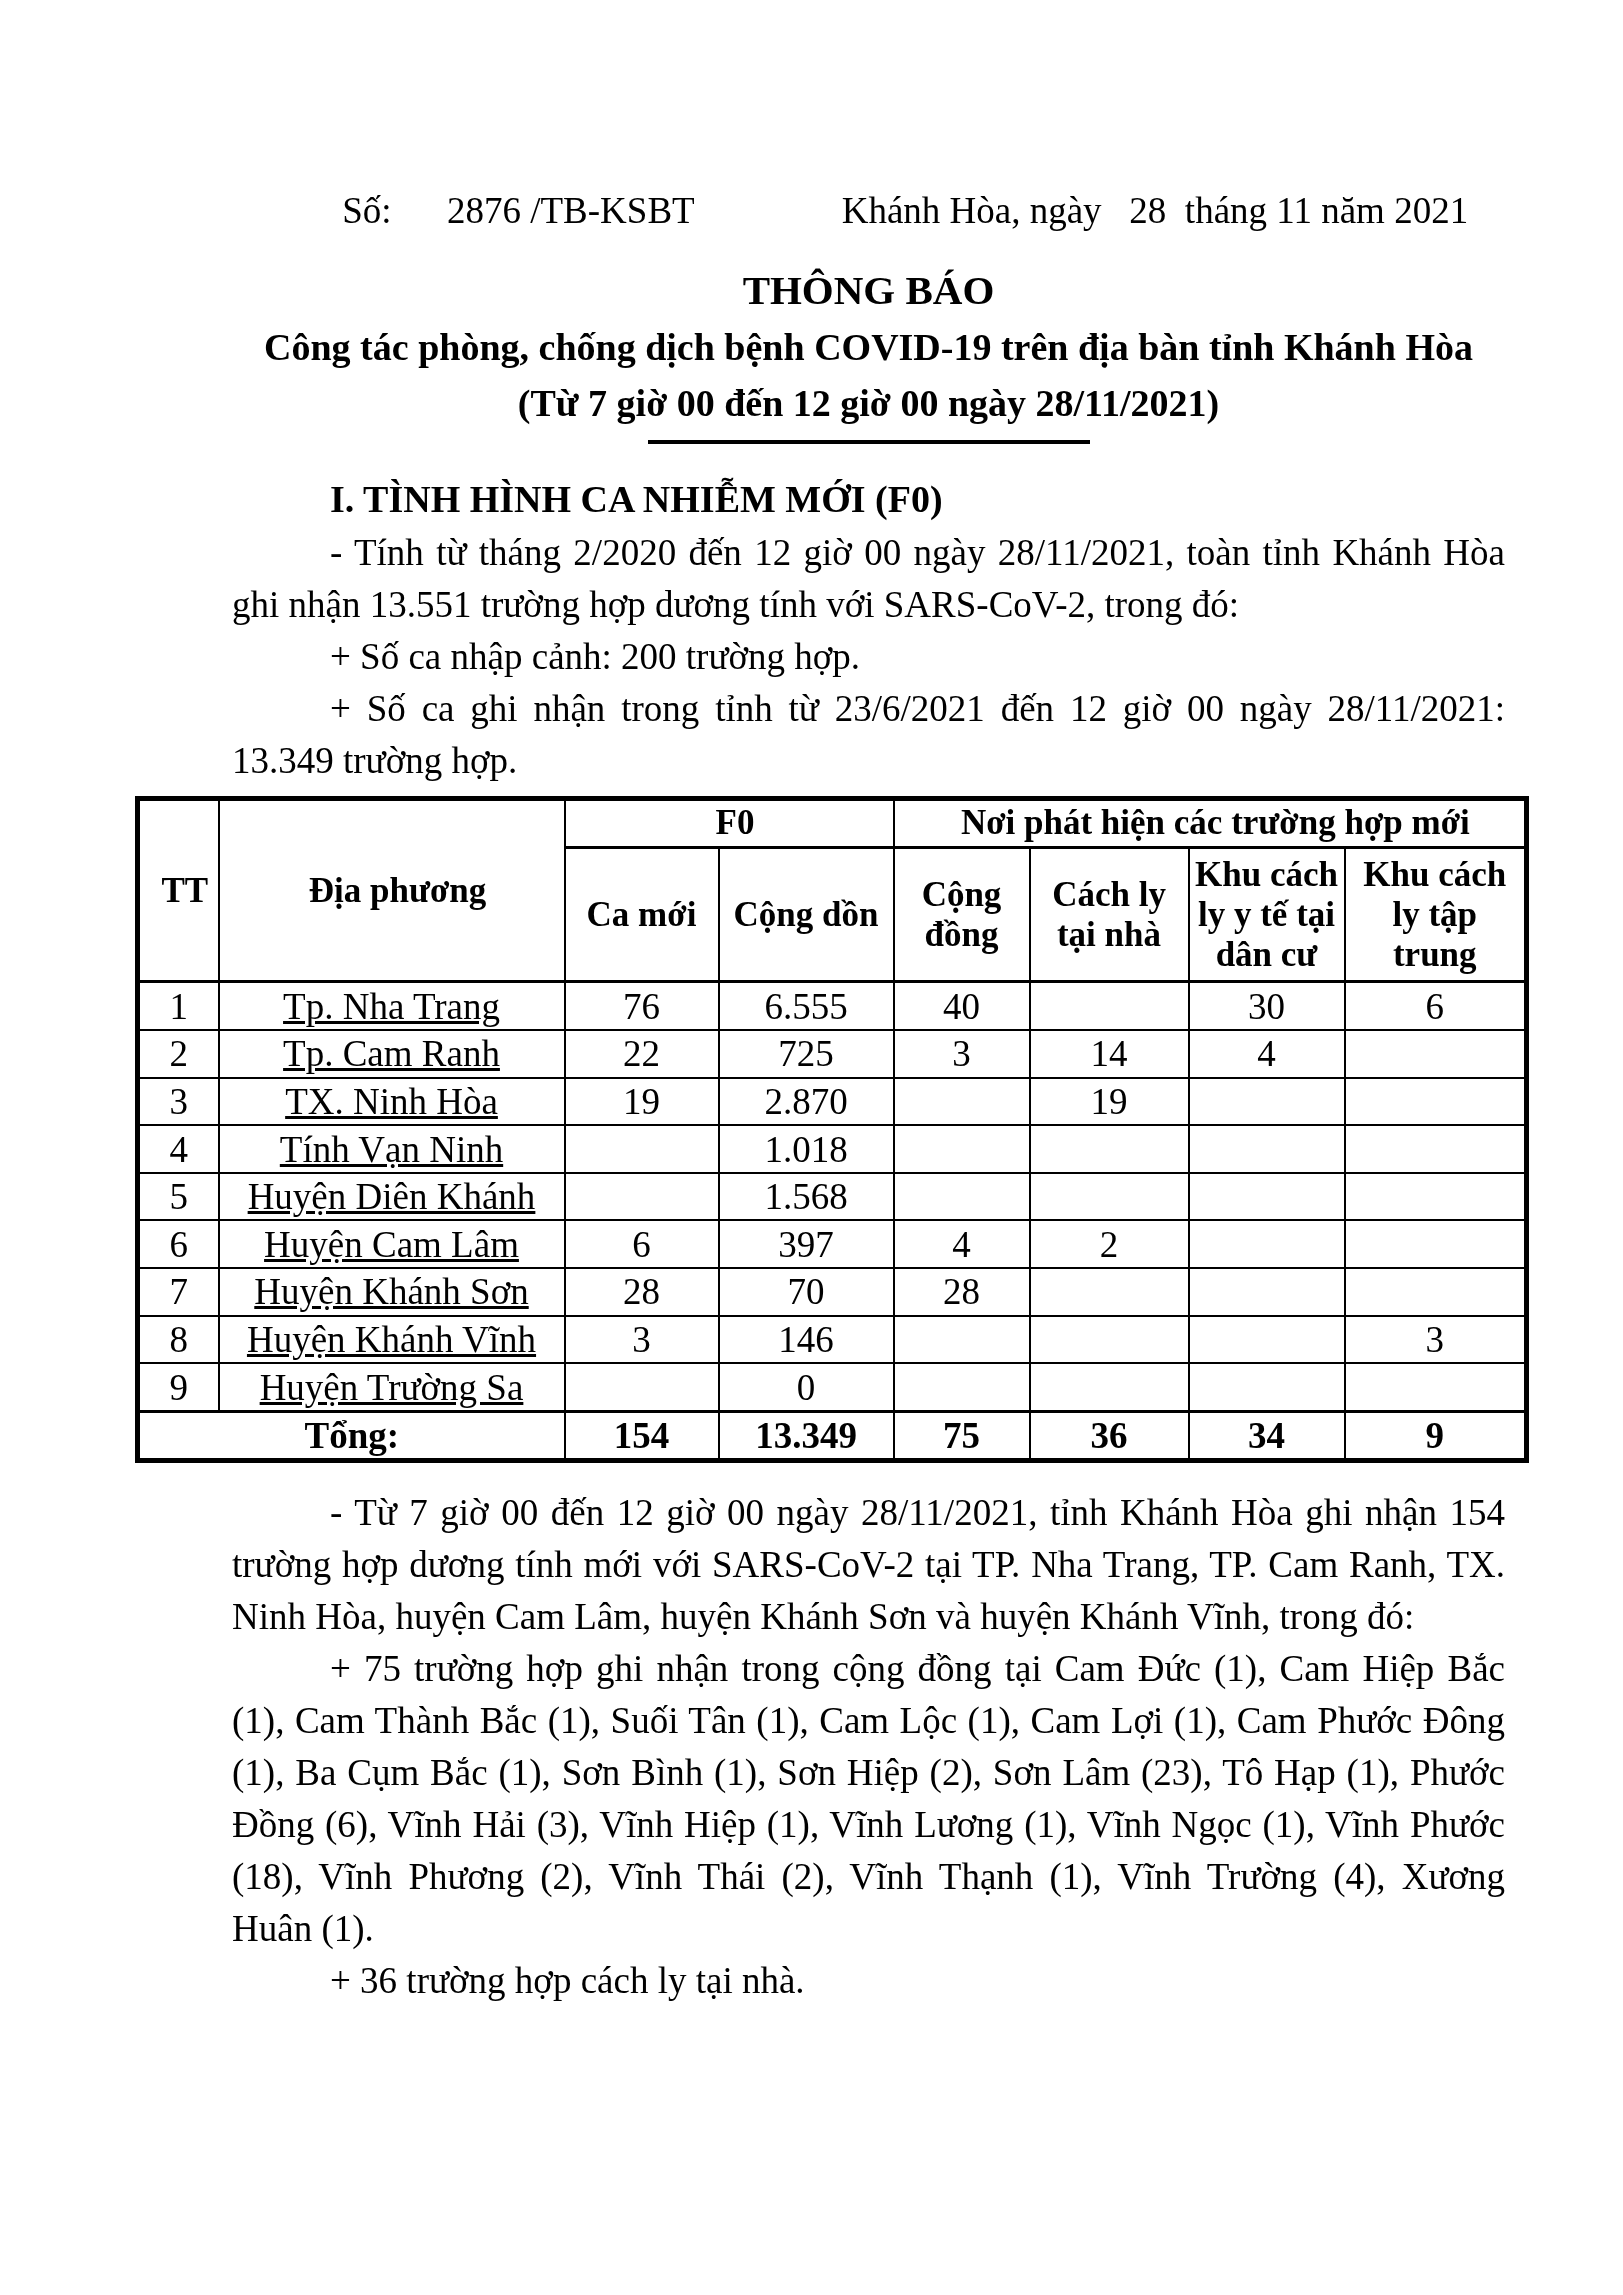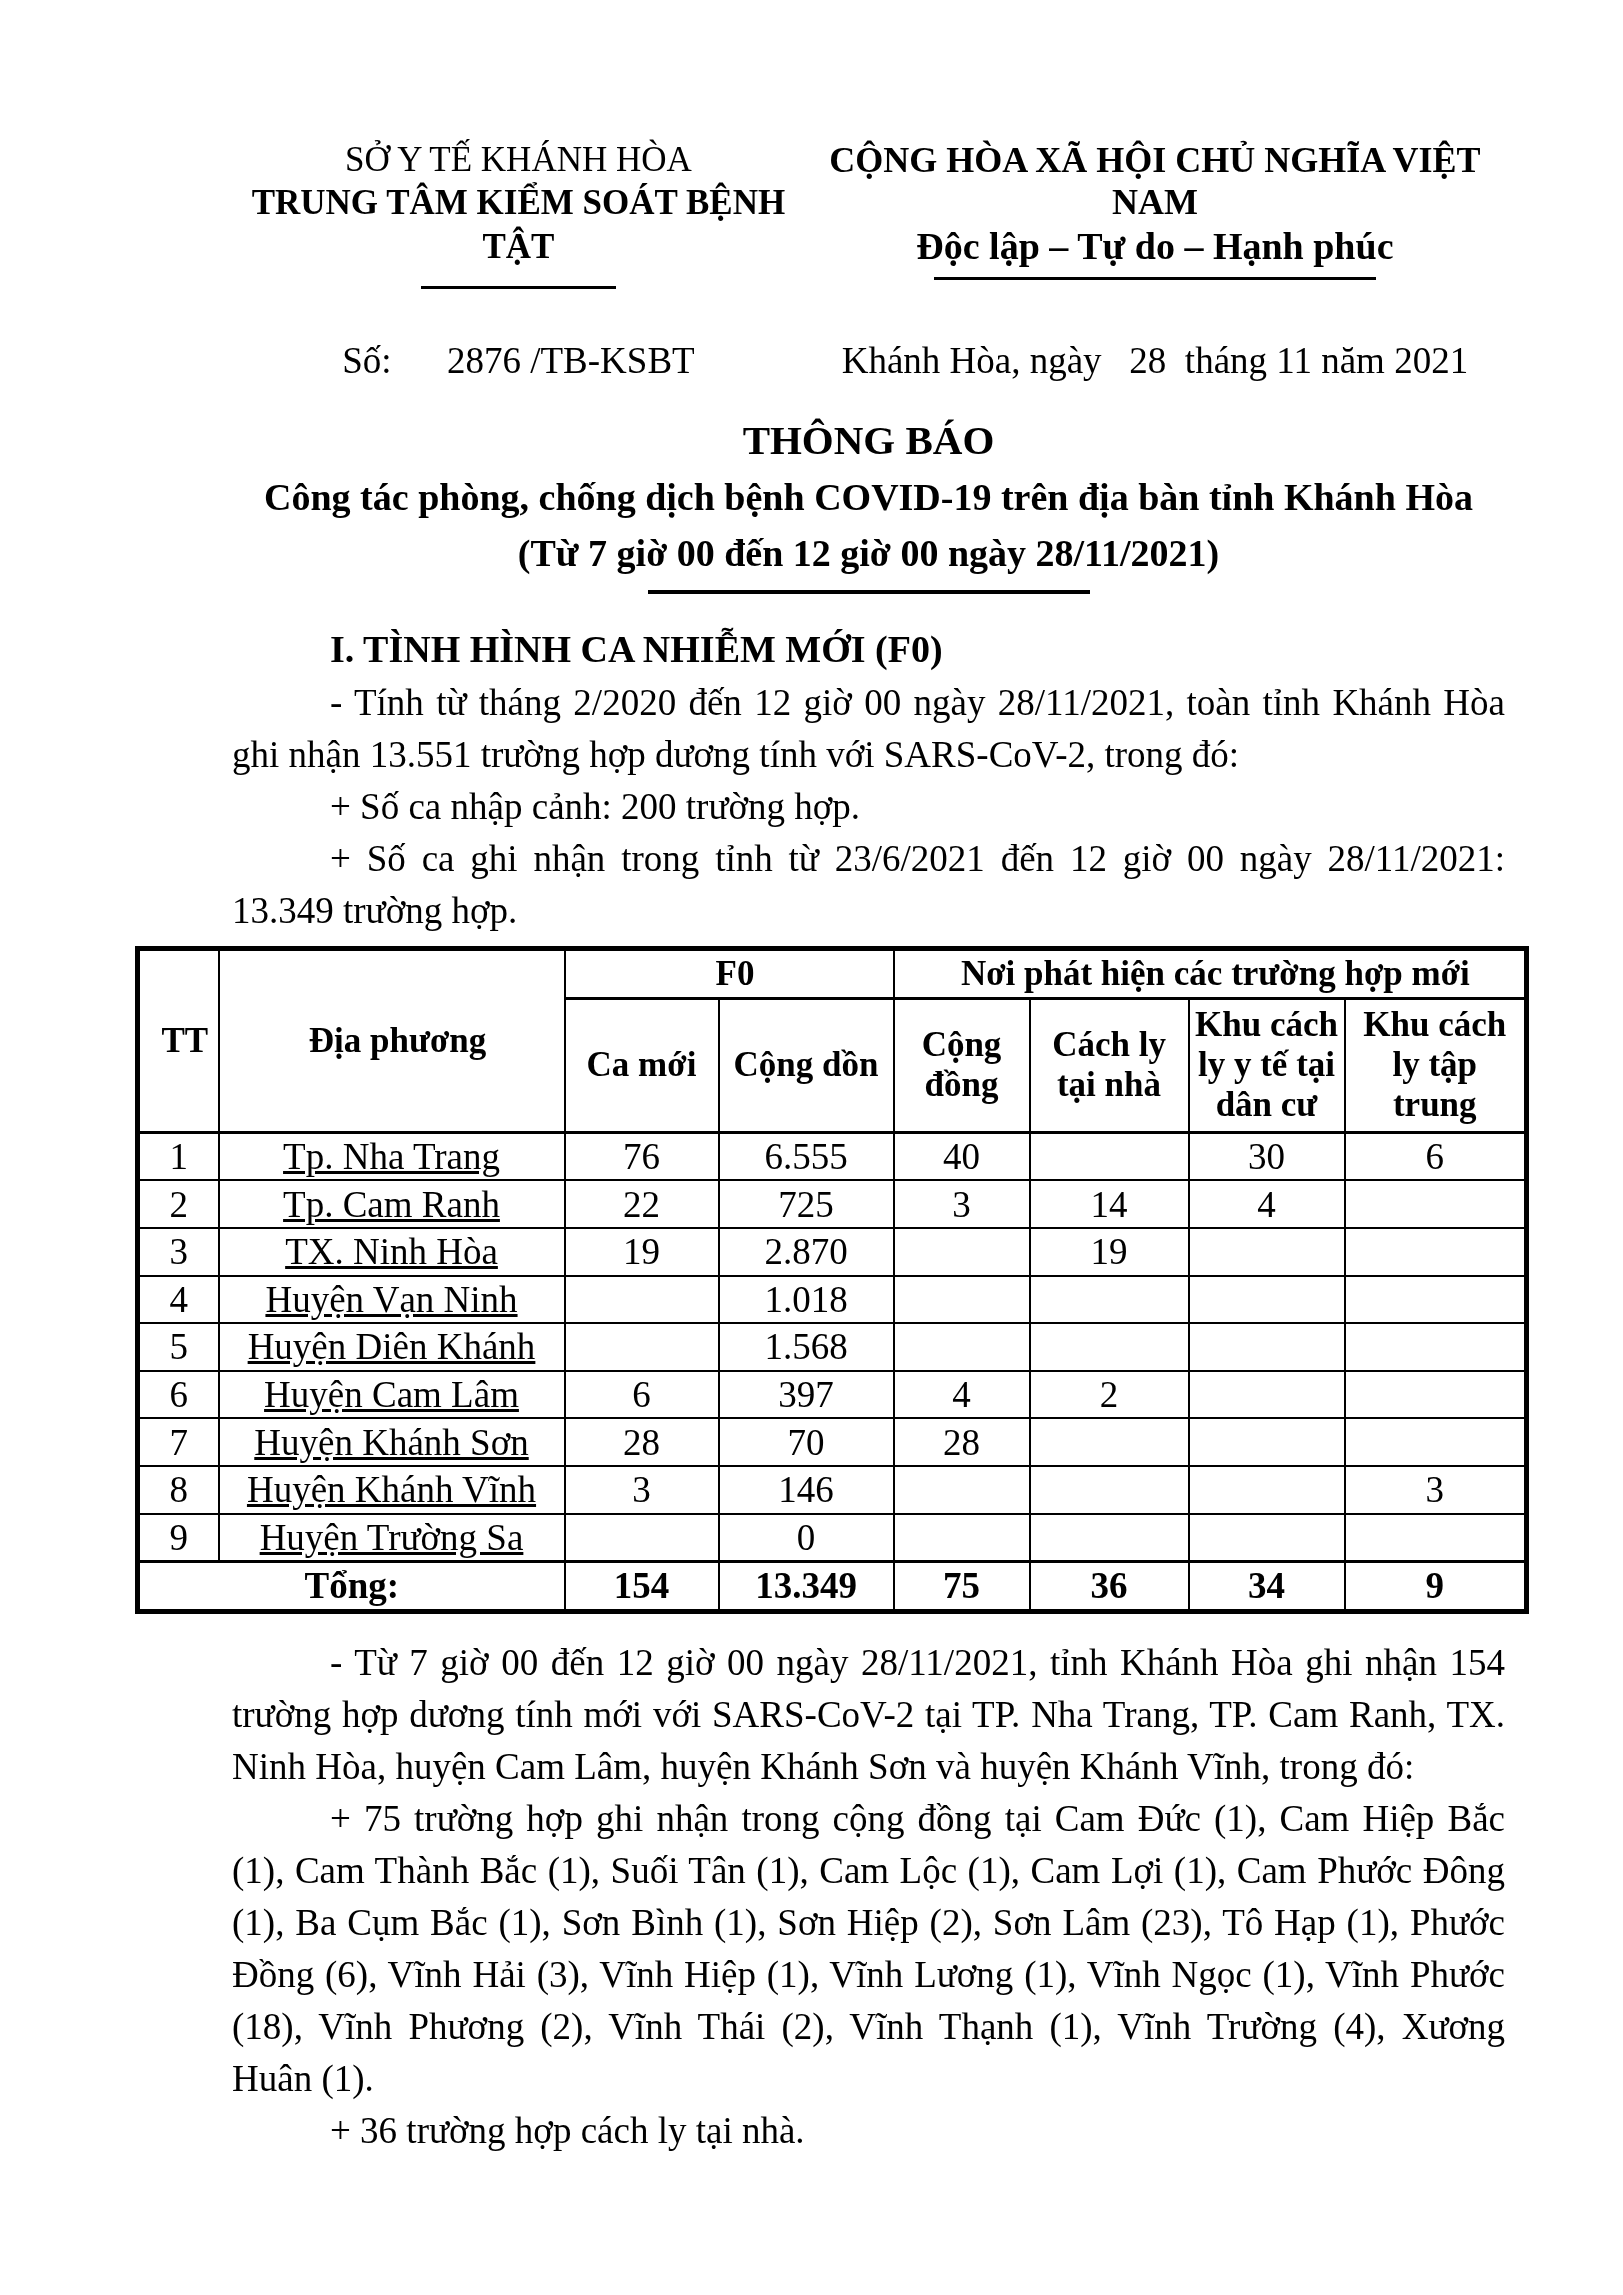--- a/index.html
+++ b/index.html
@@ -82,32 +82,20 @@
     vertical-align: middle;
   }
   td.loc { text-align: left; padding-left: 14.4px; text-decoration: underline; }
   tr.total td { border-top: 3.9px solid #000; font-weight: bold; height: 43px; }
 </style>
 </head>
 <body>
 
 <div class="page">
 
-  <div class="hdr">
-    <div class="hdr-left">
-      <div class="org1">SỞ Y TẾ KHÁNH HÒA</div>
-      <div class="org2">TRUNG TÂM KIỂM SOÁT BỆNH TẬT</div>
-      <div class="rule-left"></div>
-    </div>
-    <div class="hdr-right">
-      <div class="nat1">CỘNG HÒA XÃ HỘI CHỦ NGHĨA VIỆT NAM</div>
-      <div class="nat2">Độc lập – Tự do – Hạnh phúc</div>
-      <div class="rule-right"></div>
-    </div>
-  </div>
 
   <div class="hdr2">
     <div class="so-line">Số:      2876 /TB-KSBT</div>
     <div class="date-line">Khánh Hòa, ngày   28  tháng 11 năm 2021</div>
   </div>
 
   <div class="title-block">
     <div class="t1">THÔNG BÁO</div>
     <div class="t2">Công tác phòng, chống dịch bệnh COVID-19 trên địa bàn tỉnh Khánh Hòa</div>
     <div class="t3">(Từ 7 giờ 00 đến 12 giờ 00 ngày 28/11/2021)</div>
@@ -173,21 +161,21 @@
         <td class="loc">TX. Ninh Hòa</td>
         <td>19</td>
         <td>2.870</td>
         <td></td>
         <td>19</td>
         <td></td>
         <td></td>
       </tr>
       <tr>
         <td>4</td>
-        <td class="loc">Huyện Vạn Ninh</td>
+        <td class="loc">Tính Vạn Ninh</td>
         <td></td>
         <td>1.018</td>
         <td></td>
         <td></td>
         <td></td>
         <td></td>
       </tr>
       <tr>
         <td>5</td>
         <td class="loc">Huyện Diên Khánh</td>

